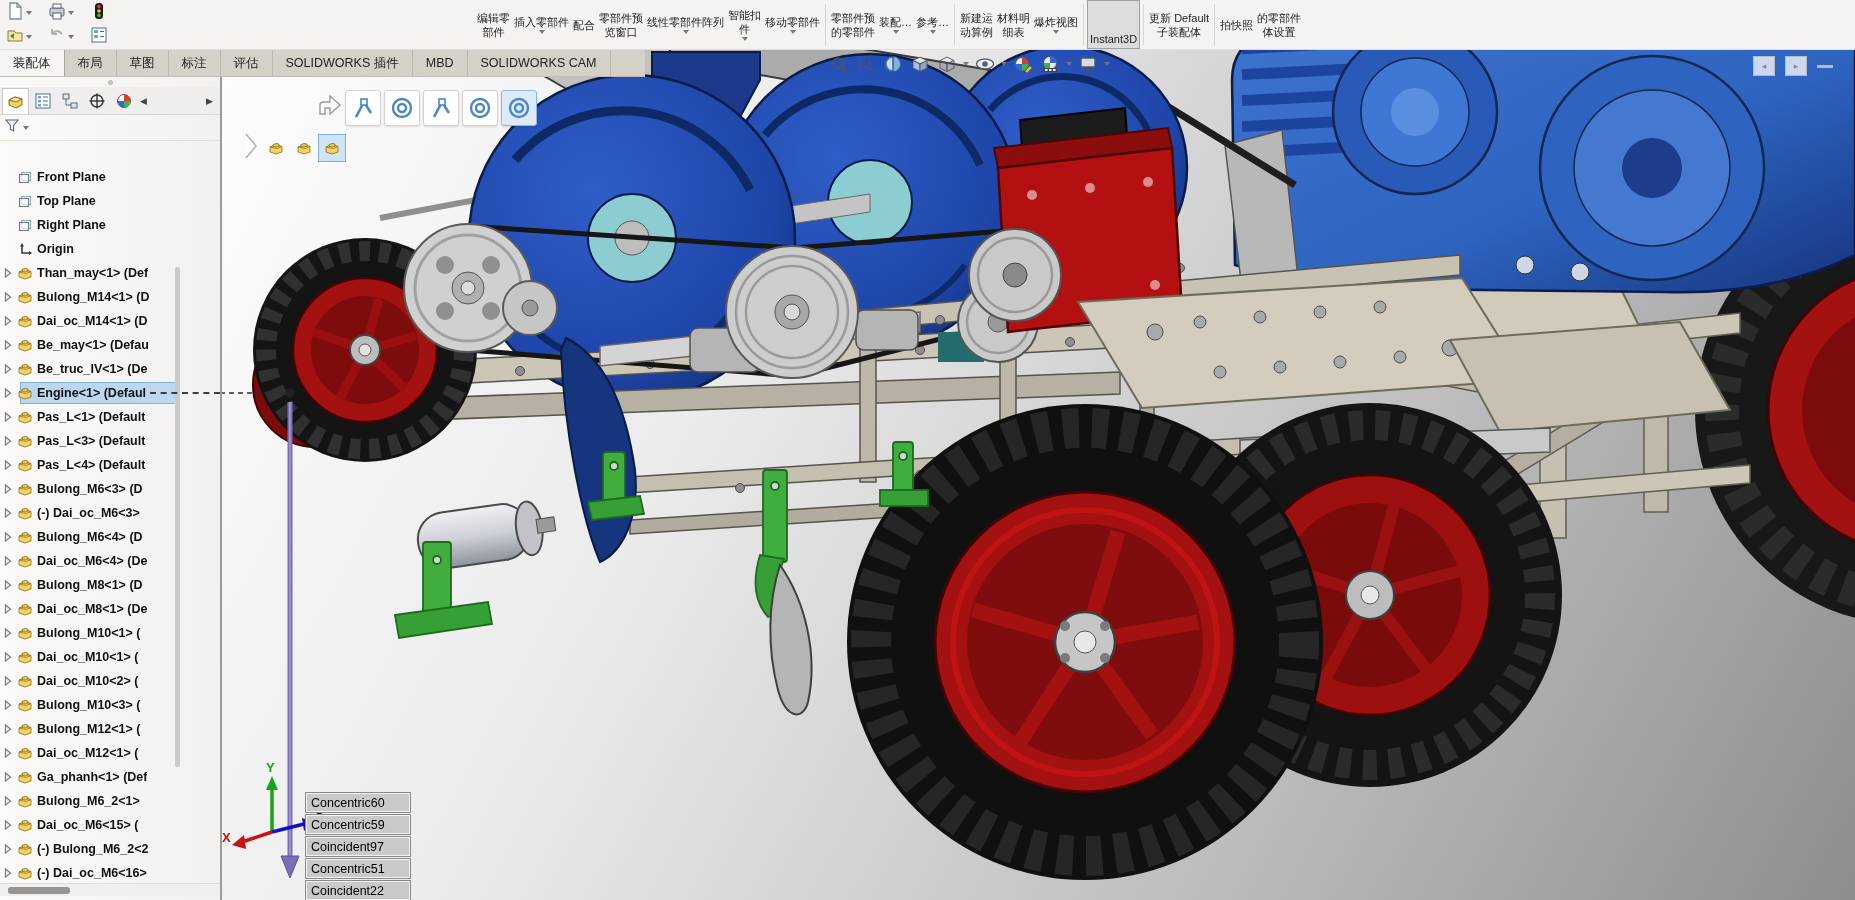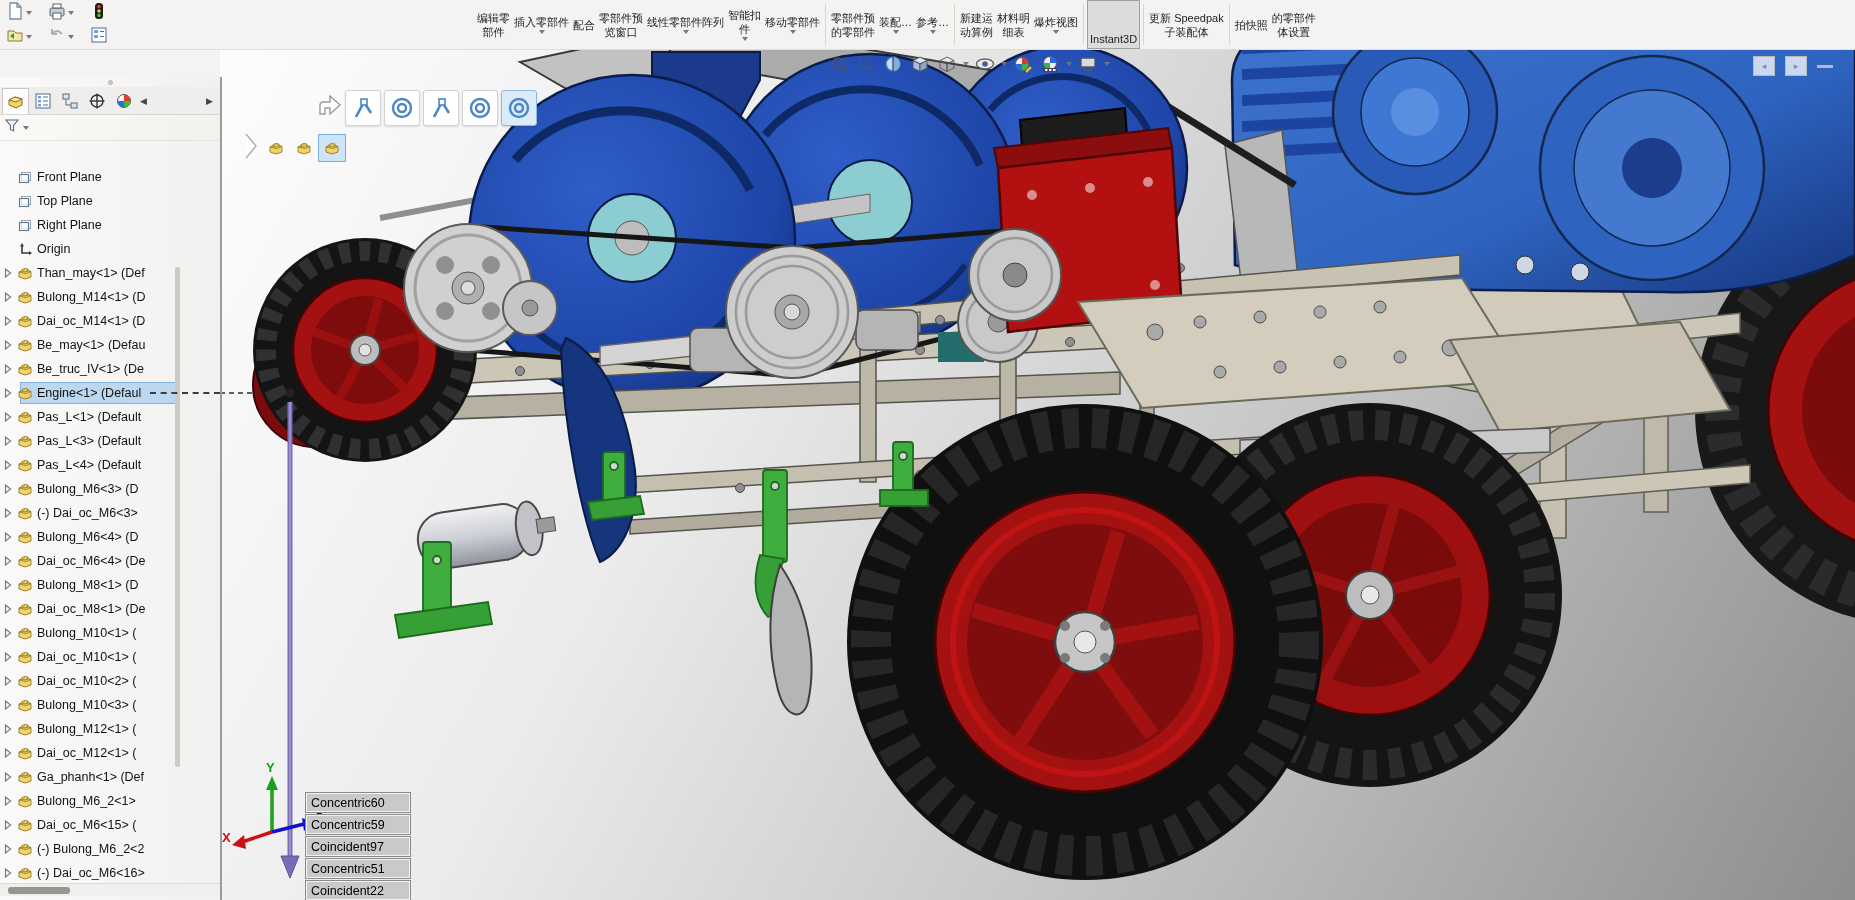--- a/index.html
+++ b/index.html
@@ -26,21 +26,21 @@
   .left-panel { position:absolute; left:0; top:77px; width:220px; height:823px; background:linear-gradient(90deg,#fbfaf9,#f2f1ef); z-index:20; overflow:hidden; }
   .panel-grip { height:10px; display:flex; align-items:center; justify-content:center; }
   .panel-grip .dot { width:5px; height:5px; border-radius:50%; background:#cfcdc9; border:1px solid #b5b3af; }
   .panel-tabs { height:28px; display:flex; align-items:flex-end; padding-left:2px; background:#efeeec; border-bottom:1px solid #d8d6d2; }
   .ptab { width:27px; height:26px; display:flex; align-items:center; justify-content:center; }
   .ptab.active { background:#fdfdfd; border:1px solid #c9c7c3; border-bottom:none; }
   .ptab-arrow { width:13px; height:26px; display:flex; align-items:center; justify-content:center; font-size:9px; color:#444; }
   .ptab-arrow.right { margin-left:auto; margin-right:4px; }
   .filter-row { height:26px; display:flex; align-items:center; gap:3px; padding-left:5px; border-bottom:1px solid #e4e2de; }
   .tree { position:absolute; left:0; top:88px; width:176px; }
-  .tree-row { height:24px; display:flex; align-items:center; font-size:12.5px; color:#111; white-space:nowrap; overflow:hidden; position:relative; }
+  .tree-row { height:24px; display:flex; align-items:center; font-size:12.5px; color:#111; white-space:nowrap; overflow:hidden; position:relative;font-weight:bold; }
   .tree-row .tw { width:16px; display:flex; justify-content:center; flex:0 0 16px; }
   .tree-row .ticon { width:18px; flex:0 0 18px; display:flex; justify-content:center; }
   .tree-row .tlabel { padding-left:3px; overflow:hidden; }
   .tree-row.ref { padding-left:16px; }
   .tree-row.selected .sel-bg { position:absolute; left:20px; right:0; top:1px; bottom:1px; background:#bcd8f0; border:1px solid #7fb2de; z-index:0; }
   .tree-row > * { position:relative; z-index:1; }
   .vscroll { position:absolute; right:38px; top:190px; width:5px; height:500px; background:#cccac6; border-radius:2px; right:40px; }
   .hscroll { position:absolute; left:0; top:806px; width:220px; height:13px; background:#f0efed; border-top:1px solid #dddbd7; }
   .hscroll .thumb { position:absolute; left:8px; top:3px; width:62px; height:7px; background:#979591; border-radius:3px; }
   .panel-dash { position:absolute; left:150px; top:315px; width:70px; border-top:2px dashed #3c3c3c; z-index:5; }
@@ -177,34 +177,44 @@
         <div class="cmd-btn">
           <div>爆炸视图</div>
           <span class="caret"></span>
         </div>
         <div class="cmd-sep"></div>
         <div class="cmd-btn active">
           <div>Instant3D</div>
         </div>
         <div class="cmd-sep"></div>
         <div class="cmd-btn">
-          <div>更新 Speedpak</div>
+          <div>更新 Default</div>
           <div>子装配体</div>
         </div>
         <div class="cmd-sep"></div>
         <div class="cmd-btn">
           <div>拍快照</div>
         </div>
         <div class="cmd-btn">
           <div>的零部件</div>
           <div>体设置</div>
         </div>
       </div>
   </div>
 
+  <div class="tabstrip" id="tabstrip">
+      <div class="tab active">装配体</div>
+      <div class="tab">布局</div>
+      <div class="tab">草图</div>
+      <div class="tab">标注</div>
+      <div class="tab">评估</div>
+      <div class="tab">SOLIDWORKS 插件</div>
+      <div class="tab">MBD</div>
+      <div class="tab">SOLIDWORKS CAM</div>
+    </div>
 
   <div class="left-panel">
     <div class="panel-grip">
         <span class="dot"></span>
       </div>
     <div class="panel-tabs" id="panel-tabs">
         <div class="ptab active">
           <svg width="18" height="16" viewBox="0 0 18 16">
             <polygon points="2,6 8,3 15,5 15,11 9,14 2,11" fill="#f2d464" stroke="#8a6d1f"></polygon>
             <polygon points="2,6 8,3 15,5 9,8" fill="#f9e89a" stroke="#8a6d1f"></polygon>

